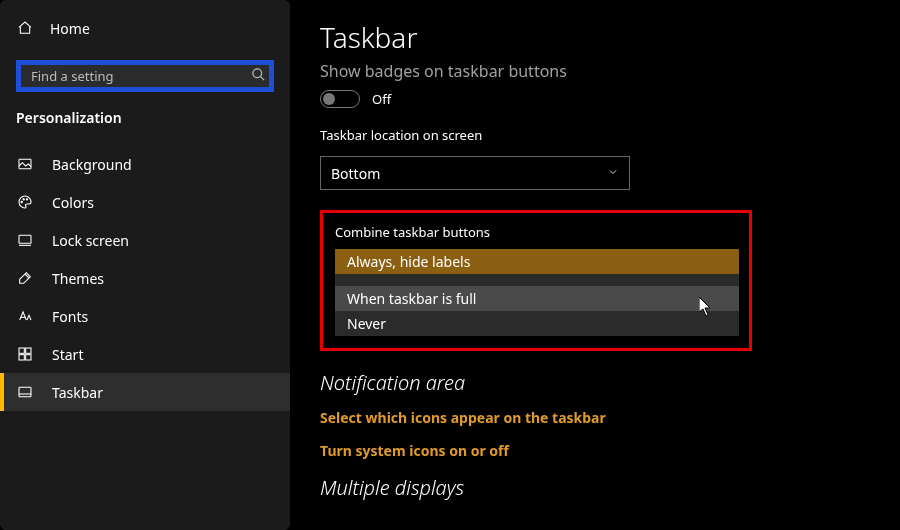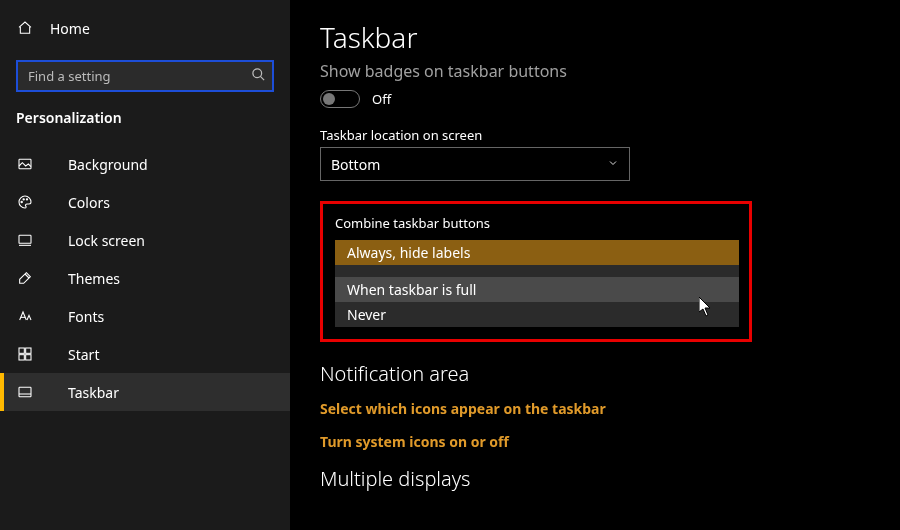--- a/index.html
+++ b/index.html
@@ -4,49 +4,49 @@
 <style>
   * { box-sizing: border-box; margin: 0; padding: 0; font-family: "Segoe UI", system-ui, sans-serif; }
   html, body { width: 900px; height: 530px; background: #000; color: #fff; overflow: hidden; }
   .window { width: 900px; height: 530px; display: flex; flex-direction: column; background: #000; }
   .titlebar { height: 32px; display: flex; align-items: center; color: #fff; }
   .titlebar .back { width: 40px; text-align: center; font-size: 14px; line-height: 32px; }
   .titlebar .title { font-size: 12px; flex: 0 0 auto; }
   .titlebar .spacer { flex: 1; }
   .titlebar .ctrl { width: 46px; text-align: center; font-size: 11px; line-height: 32px; color: #fff; }
   .body { flex: 1; display: flex; min-height: 0; }
-  .sidebar { width: 290px; background: #1b1b1b; display: flex; flex-direction: column; padding-top: 8px; }
+  .sidebar { width: 290px; background: #1b1b1b; display: flex; flex-direction: column; padding-top: 8px; border-radius: 6px; }
   .home-row { display: flex; align-items: center; height: 40px; padding-left: 16px; gap: 16px; font-size: 14px; }
   .icon { width: 18px; height: 18px; display: inline-flex; align-items: center; justify-content: center; color: #fff; }
   .search-wrap { margin: 12px 16px 10px 16px; position: relative; }
-  .search { width: 100%; height: 32px; background: #2b2b2b; border: 2px solid #1d4ed8; color: #c4b5fd; padding: 0 36px 0 10px; font-size: 13px; outline: none; }
+  .search { width: 100%; height: 32px; background: #2b2b2b; border: 5px solid #1d4ed8; color: #c4b5fd; padding: 0 36px 0 10px; font-size: 13px; outline: none; }
   .search::placeholder { color: #bbb; }
   .search-icon { position: absolute; right: 8px; top: 50%; transform: translateY(-50%); color: #bbb; }
   .category { font-size: 14px; font-weight: 600; padding: 6px 16px 14px 16px; }
   .nav { display: flex; flex-direction: column; margin-top: 4px; }
-  .nav-item { display: flex; align-items: center; height: 38px; padding-left: 16px; gap: 34px; font-size: 14px; cursor: default; position: relative; }
+  .nav-item { display: flex; align-items: center; height: 38px; padding-left: 16px; gap: 18px; font-size: 14px; cursor: default; position: relative; }
   .nav-item.active { background: #2e2e2e; }
   .nav-item.active::before { content: ""; position: absolute; left: 0; top: 0; bottom: 0; width: 4px; background: #ffb900; }
   .content { flex: 1; background: #000; padding: 18px 0 0 30px; overflow: hidden; }
   .page-title { font-size: 28px; font-weight: 300; margin-bottom: 4px; }
   .subtext { font-size: 16px; color: #a0a0a0; margin-bottom: 8px; }
   .toggle-row { display: flex; align-items: center; gap: 12px; margin-bottom: 18px; }
   .toggle { width: 40px; height: 18px; border: 1px solid #777; border-radius: 9px; position: relative; background: #000; }
   .toggle .knob { position: absolute; left: 2px; top: 2px; width: 12px; height: 12px; border-radius: 50%; background: #777; }
   .toggle-label { font-size: 13px; }
-  .field-label { font-size: 13px; margin-bottom: 3px; }
+  .field-label { font-size: 13px; margin-bottom: 12px; }
   .dropdown { width: 310px; height: 34px; border: 1px solid #666; background: #000; display: flex; align-items: center; justify-content: space-between; padding: 0 10px; font-size: 14px; margin-bottom: 20px; }
   .chev { font-size: 12px; color: #ddd; }
   .highlight-box { border: 3px solid #e80000; padding: 10px 12px 12px 12px; width: 432px; margin-bottom: 18px; }
   .combo-label { font-size: 13px; margin-bottom: 8px; }
   .combo-list { width: 404px; background: #2b2b2b; }
   .combo-opt { height: 25px; display: flex; align-items: center; padding: 0 12px; font-size: 14px; }
   .combo-opt.selected { background: #8b5f12; }
   .combo-opt.hover { background: #4a4a4a; margin-top: 12px; }
-  .section { font-size: 20px; font-weight: 300; margin-top: 8px; margin-bottom: 12px; }
+  .section { font-size: 20px; font-weight: 300; margin-top: 8px; margin-bottom: 12px; font-style: italic; }
   .link { color: #e09a2a; font-size: 14px; margin-bottom: 14px; display: block; font-weight: bold; }
   .cursor { position: absolute; left: 699px; top: 297px; pointer-events: none; }
 </style>
 </head>
 <body>
 
 <div class="window">
 
 
   <div class="body">

